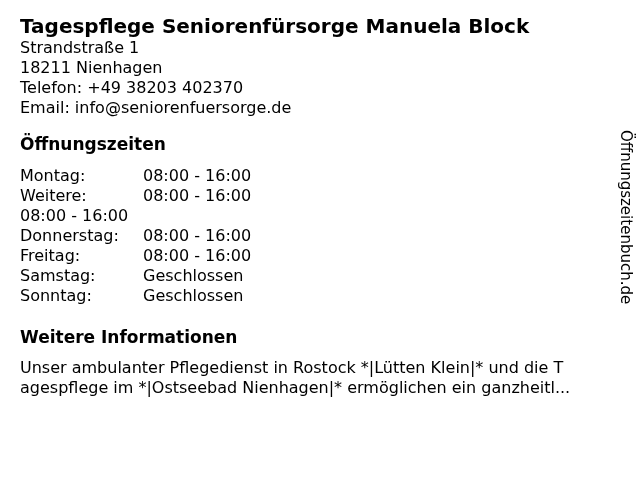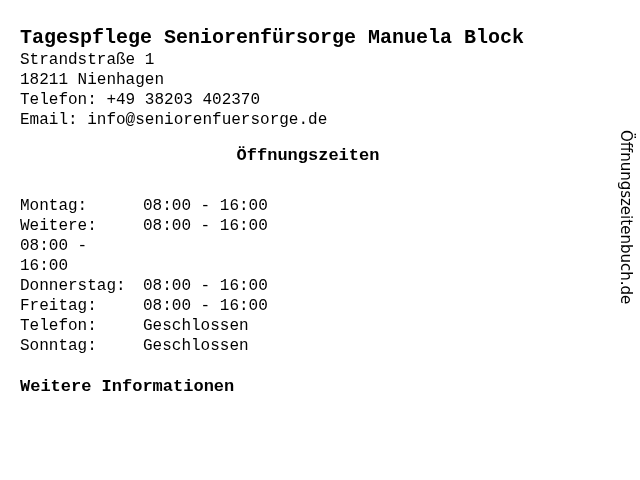--- a/index.html
+++ b/index.html
@@ -10,24 +10,23 @@
     width: 640px;
     height: 480px;
     background: #ffffff;
     color: #000000;
     font-family: "DejaVu Sans", sans-serif;
     position: relative;
     overflow: hidden;
   }
   .content {
     position: absolute;
-    top: 16px;
+    top: 4px;
     left: 20px;
     width: 576px;
-    font-family: Liberation Mono, monospace;
   }
   .page-title {
     margin: 0;
     padding-top: 10px;
     font-size: 20px;
     line-height: 24px;
     font-weight: bold;
     letter-spacing: 0px;
   }
   .contact {
@@ -38,24 +37,23 @@
     white-space: nowrap;
   }
   .section-heading {
     margin: 0;
     font-size: 17px;
     line-height: 24px;
     font-weight: bold;
   }
   .hours-heading {
     margin-top: 14px;
-    text-align: center;
   }
   .hours-table {
-    margin-top: 28px;
+    margin-top: 10px;
     font-size: 16px;
     line-height: 20px;
   }
   .hours-row {
     display: grid;
     grid-template-columns: 123px auto;
   }
   .info-heading {
     margin-top: 19px;
   }
@@ -107,27 +105,31 @@
     </div>
     <div class="hours-row">
       <span>Donnerstag:</span>
       <span>08:00 - 16:00</span>
     </div>
     <div class="hours-row">
       <span>Freitag:</span>
       <span>08:00 - 16:00</span>
     </div>
     <div class="hours-row">
-      <span>Telefon:</span>
+      <span>Samstag:</span>
       <span>Geschlossen</span>
     </div>
     <div class="hours-row">
       <span>Sonntag:</span>
       <span>Geschlossen</span>
     </div>
   </div>
 
   <h2 class="section-heading info-heading">Weitere Informationen</h2>
 
+  <div class="info-text">
+    <div>Unser ambulanter Pflegedienst in Rostock *|Lütten Klein|* und die T</div>
+    <div>agespflege im *|Ostseebad Nienhagen|* ermöglichen ein ganzheitl...</div>
+  </div>
 
 </div>
 
 <div class="watermark">Öffnungszeitenbuch.de</div>
 
 </body></html>

